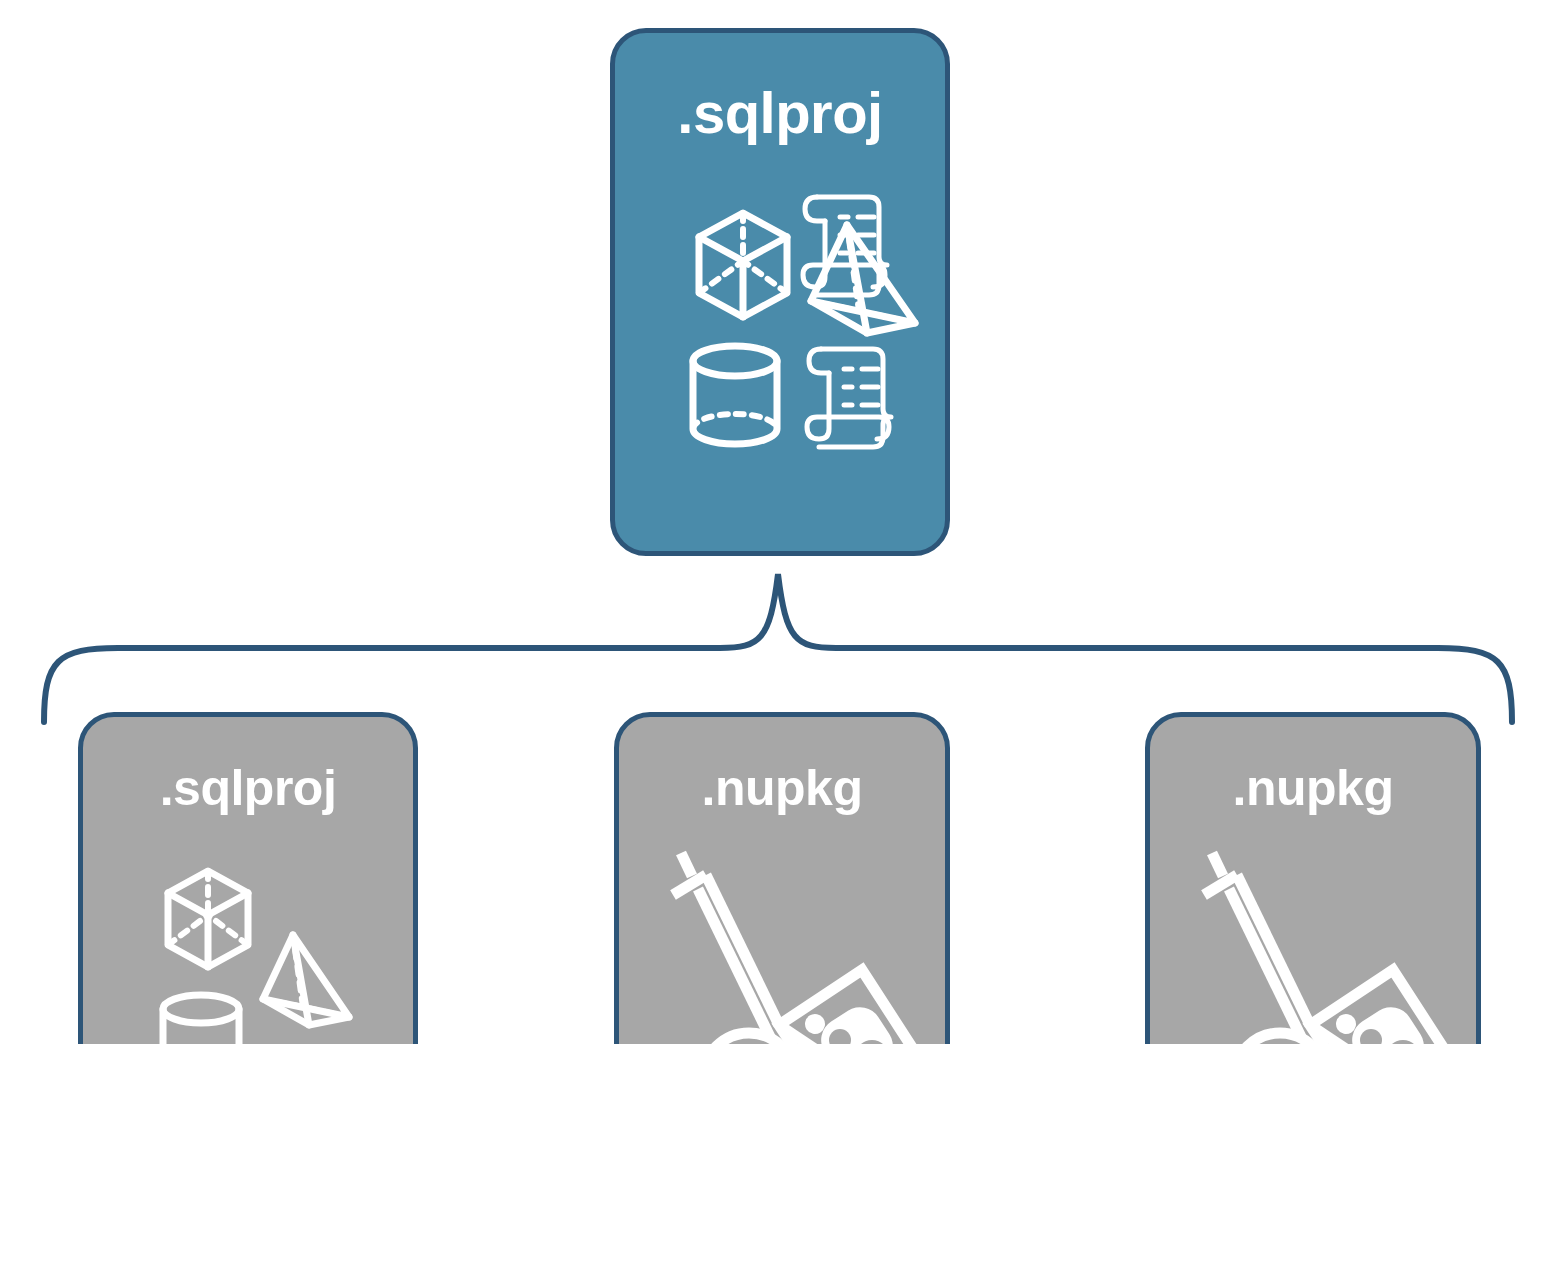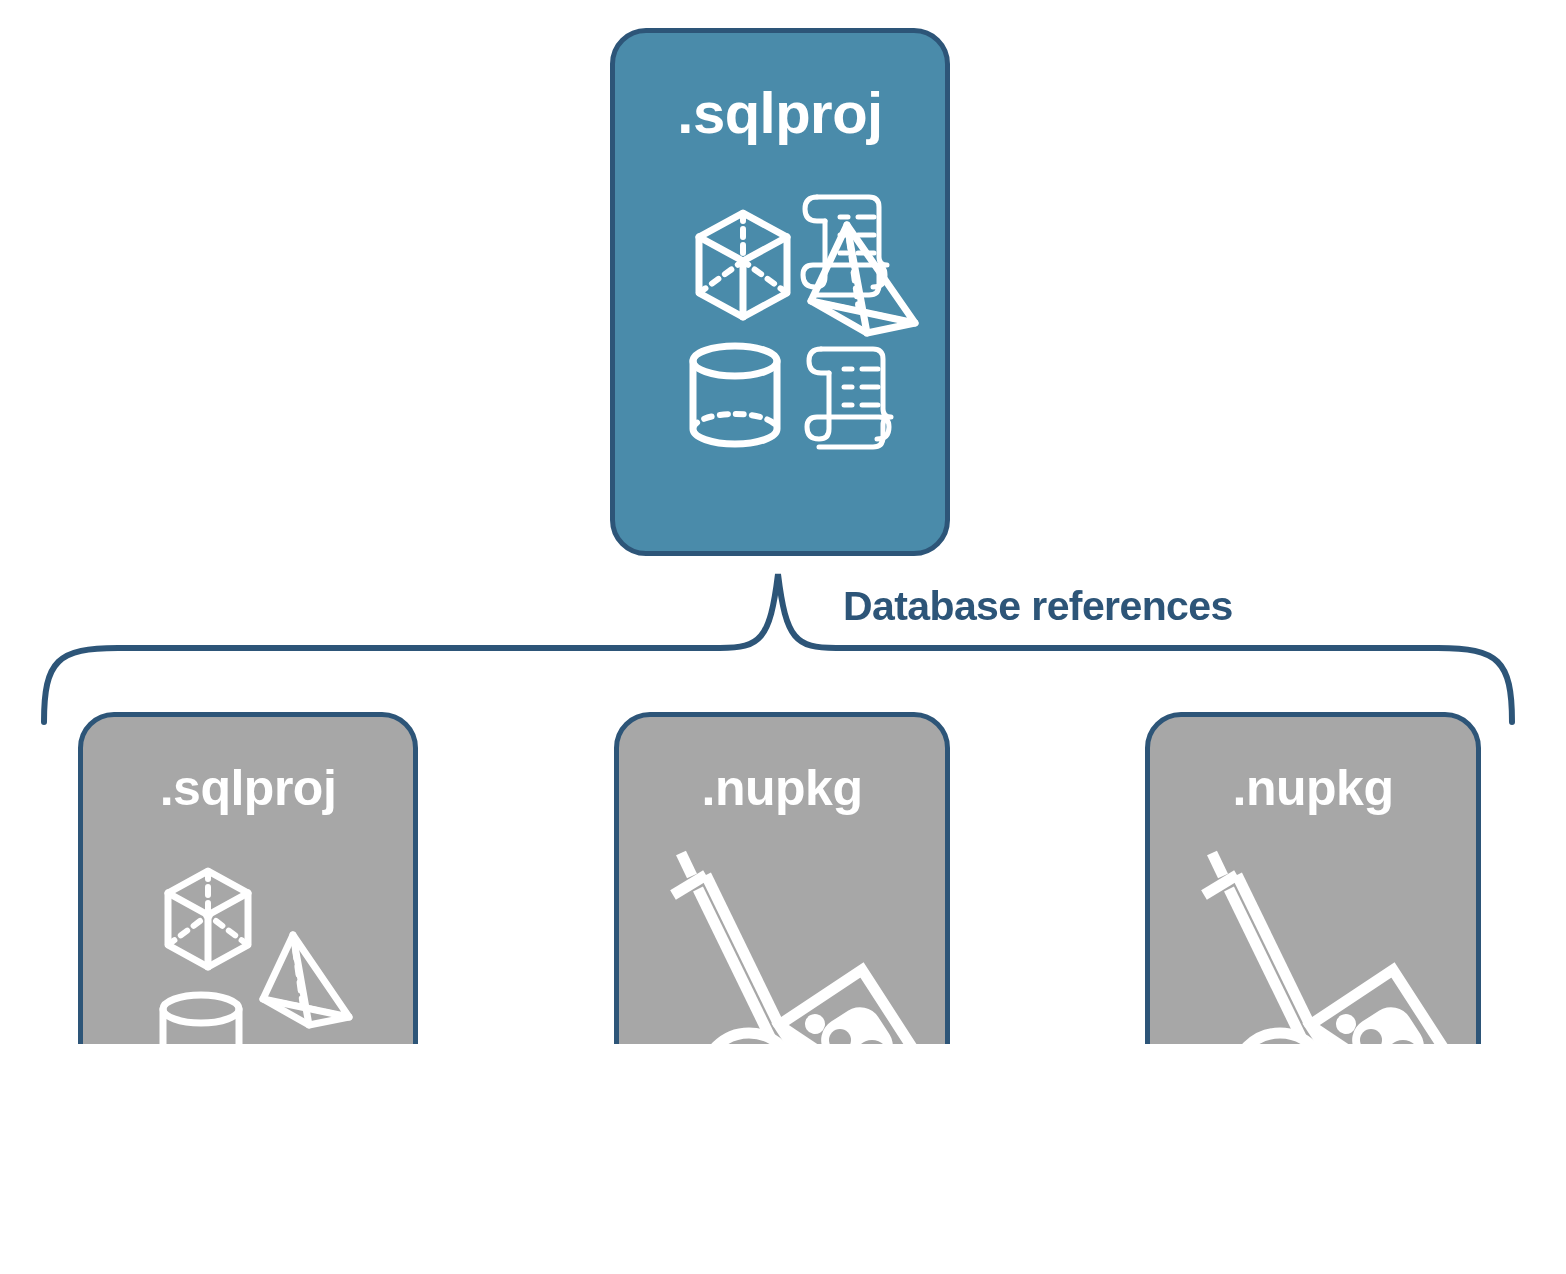--- a/index.html
+++ b/index.html
@@ -147,21 +147,20 @@
   <svg id="bracket" viewBox="0 0 1566 1274" xmlns="http://www.w3.org/2000/svg">
     <path d="M 44 722
              C 44 660, 58 648, 118 648
              L 720 648
              C 760 648, 770 640, 778 574
              C 786 640, 796 648, 836 648
              L 1438 648
              C 1498 648, 1512 660, 1512 722" fill="none" stroke="#2d5578" stroke-width="6" stroke-linecap="round"></path>
   </svg>
 
-  <div class="bracket-label">Database references</div>
 
   <div class="node secondary" style="left:78px; top:712px; width:340px; height:516px;">
     <div class="node-title small">.sqlproj</div>
     <div class="node-art" style="top:140px;">
       <svg class="art-svg" width="340" height="260" viewBox="0 0 340 260" xmlns="http://www.w3.org/2000/svg" style="display:block;margin:0 auto;">
         <g fill="none" stroke="#ffffff" stroke-width="7" stroke-linejoin="round" stroke-linecap="round">
 
           <g>
             <polygon points="85,36 125,14 165,36 165,88 125,110 85,88" fill="none"></polygon>
             <polyline points="85,36 125,58 165,36"></polyline>

